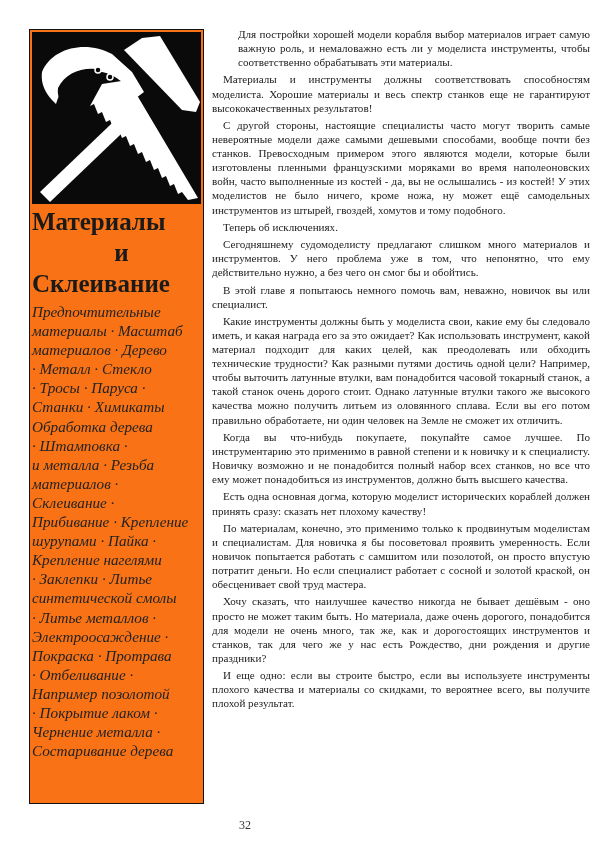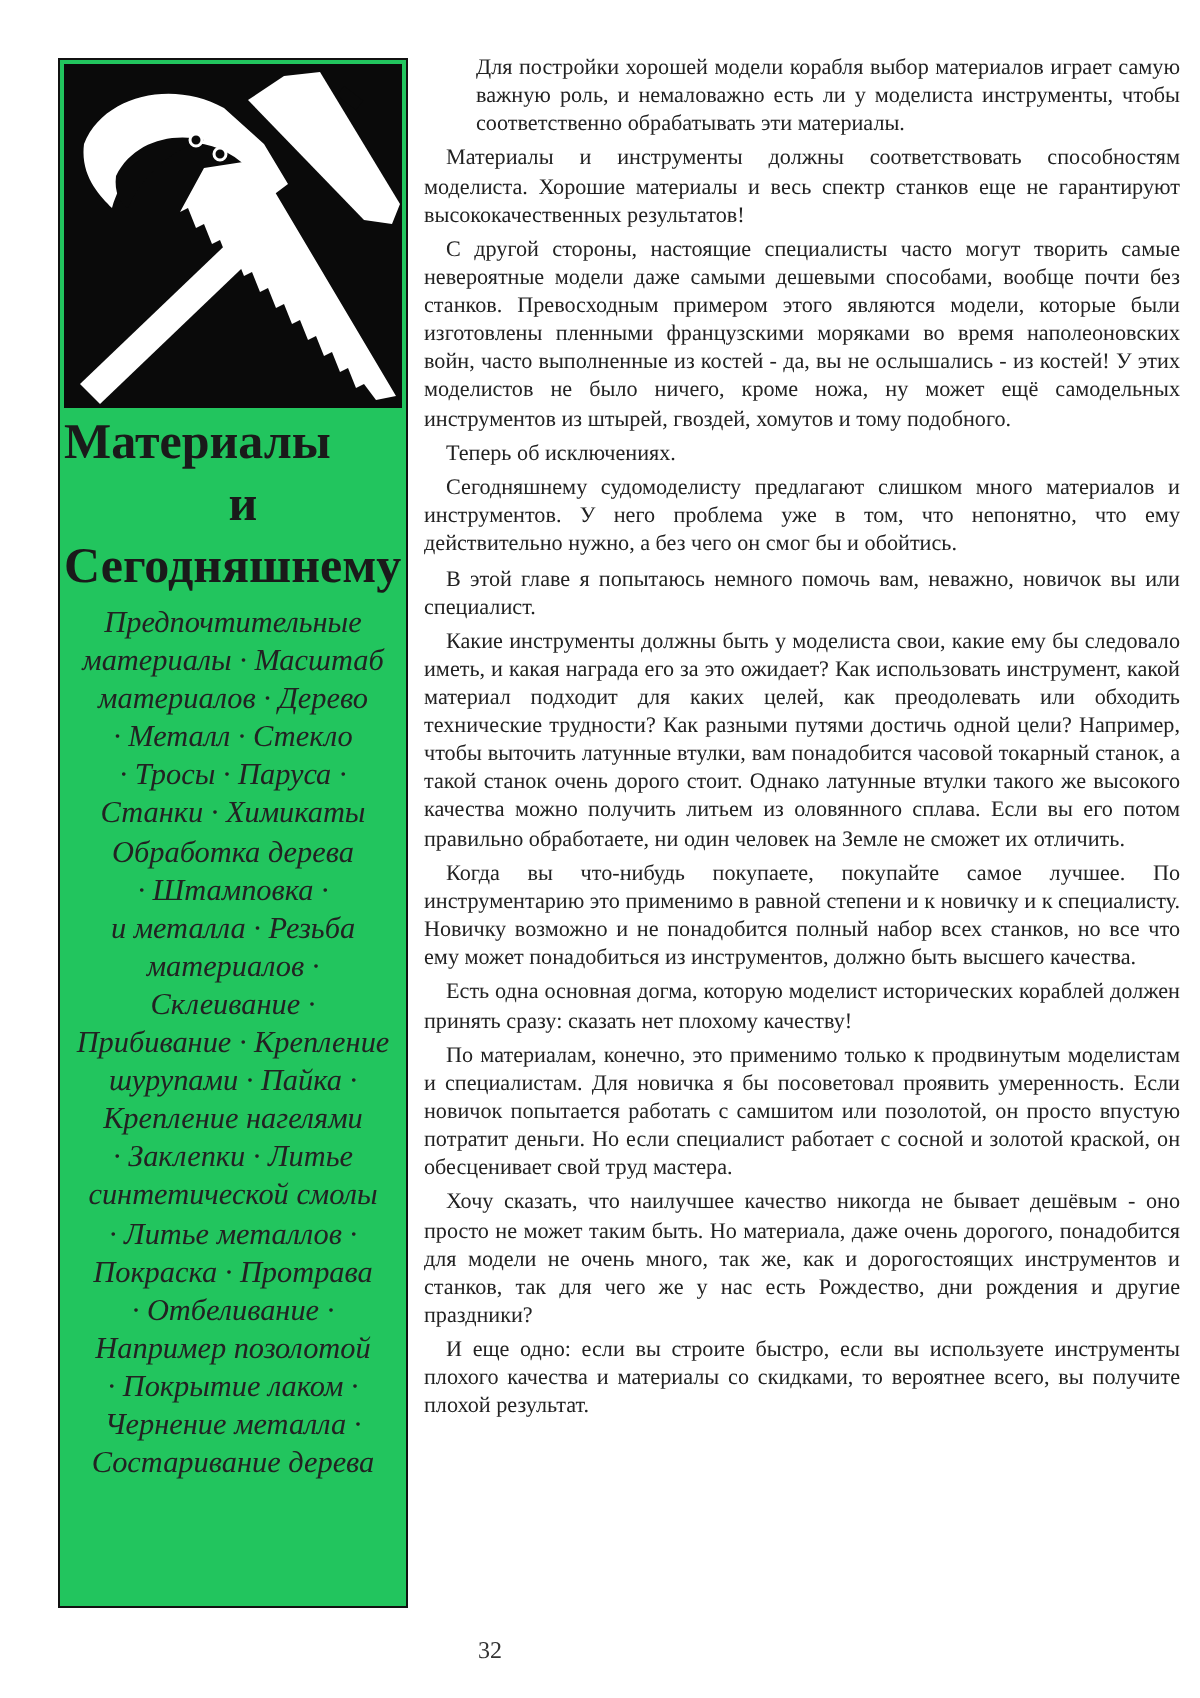--- a/index.html
+++ b/index.html
@@ -1,36 +1,36 @@
 <!DOCTYPE html>
 <html><head>
 <meta charset="utf-8">
 <style>
   html, body { margin: 0; padding: 0; background: #ffffff; }
   body { width: 600px; height: 849px; position: relative; overflow: hidden; color: #1a1a1a; }
   .sidebar-box {
     position: absolute; left: 29px; top: 29px; width: 175px; height: 775px;
-    border: 1.5px solid #111; box-sizing: border-box; background: #22c55e;
+    border: 1.5px solid #111; box-sizing: border-box; background: #f97316;
   }
   .emblem {
     position: absolute; left: 2px; top: 2px; width: 169px; height: 172px; background: #0a0a0a;
   }
   .emblem svg { width: 100%; height: 100%; display: block; }
   .title {
     position: absolute; left: 0; top: 176px; width: 100%;
     font-family: "Liberation Serif", "DejaVu Serif", serif; font-weight: bold;
     font-size: 25px; line-height: 31px; color: #1a1a1a;
   }
   .title .l1 { display: block; padding-left: 2px; }
   .title .l2 { display: block; text-align: center; padding-left: 10px; }
   .title .l3 { display: block; padding-left: 2px; }
   .topics {
     position: absolute; left: 2px; right: 2px; top: 272px;
     font-family: "Liberation Serif", "DejaVu Serif", serif; font-style: italic;
-    font-size: 15.2px; line-height: 19.1px; text-align: center; color: #222;
+    font-size: 15.2px; line-height: 19.1px; color: #222;
   }
   .topics span { display: block; white-space: nowrap; }
   .body-text {
     position: absolute; left: 212px; top: 27px; width: 378px;
     font-family: "Liberation Serif", "DejaVu Serif", serif;
     font-size: 11.1px; line-height: 14.1px; color: #222;
   }
   .body-text p { margin: 0 0 3.2px 0; text-align: justify; text-indent: 11px; }
   .body-text p:first-child { text-indent: 0; margin-left: 26px; }
   .page-number {
@@ -55,40 +55,41 @@
       <path d="M26,56 C34,40 52,34 70,38 C56,42 40,54 32,72 C28,70 25,64 26,56 Z" fill="#0a0a0a"></path>
       <circle cx="66" cy="38" r="3" fill="#0a0a0a" stroke="#ffffff" stroke-width="1.5"></circle>
       <circle cx="78" cy="45" r="3" fill="#0a0a0a" stroke="#ffffff" stroke-width="1.5"></circle>
 
       <polygon points="70,52 96,48 166,166 156,168 150,160 146,162 142,152 138,154 134,144 130,146 126,136 122,138 118,128 114,130 110,120 106,122 102,112 98,114 94,104 90,106 86,96 82,98 78,88 74,90 70,80 66,82 62,72 58,74" fill="#ffffff"></polygon>
     </svg>
   </div>
   <div class="title">
     <span class="l1">Материалы</span>
     <span class="l2">и</span>
-    <span class="l3">Сегодняшнему</span>
+    <span class="l3">Склеивание</span>
   </div>
   <div class="topics">
     <span>Предпочтительные</span>
     <span>материалы · Масштаб</span>
     <span>материалов · Дерево</span>
     <span>· Металл · Стекло</span>
     <span>· Тросы · Паруса ·</span>
     <span>Станки · Химикаты</span>
     <span>Обработка дерева</span>
     <span>· Штамповка ·</span>
     <span>и металла · Резьба</span>
     <span>материалов ·</span>
     <span>Склеивание ·</span>
     <span>Прибивание · Крепление</span>
     <span>шурупами · Пайка ·</span>
     <span>Крепление нагелями</span>
     <span>· Заклепки · Литье</span>
     <span>синтетической смолы</span>
     <span>· Литье металлов ·</span>
+    <span>Электроосаждение ·</span>
     <span>Покраска · Протрава</span>
     <span>· Отбеливание ·</span>
     <span>Например позолотой</span>
     <span>· Покрытие лаком ·</span>
     <span>Чернение металла ·</span>
     <span>Состаривание дерева</span>
   </div>
 </div>
 
 <div class="body-text">

